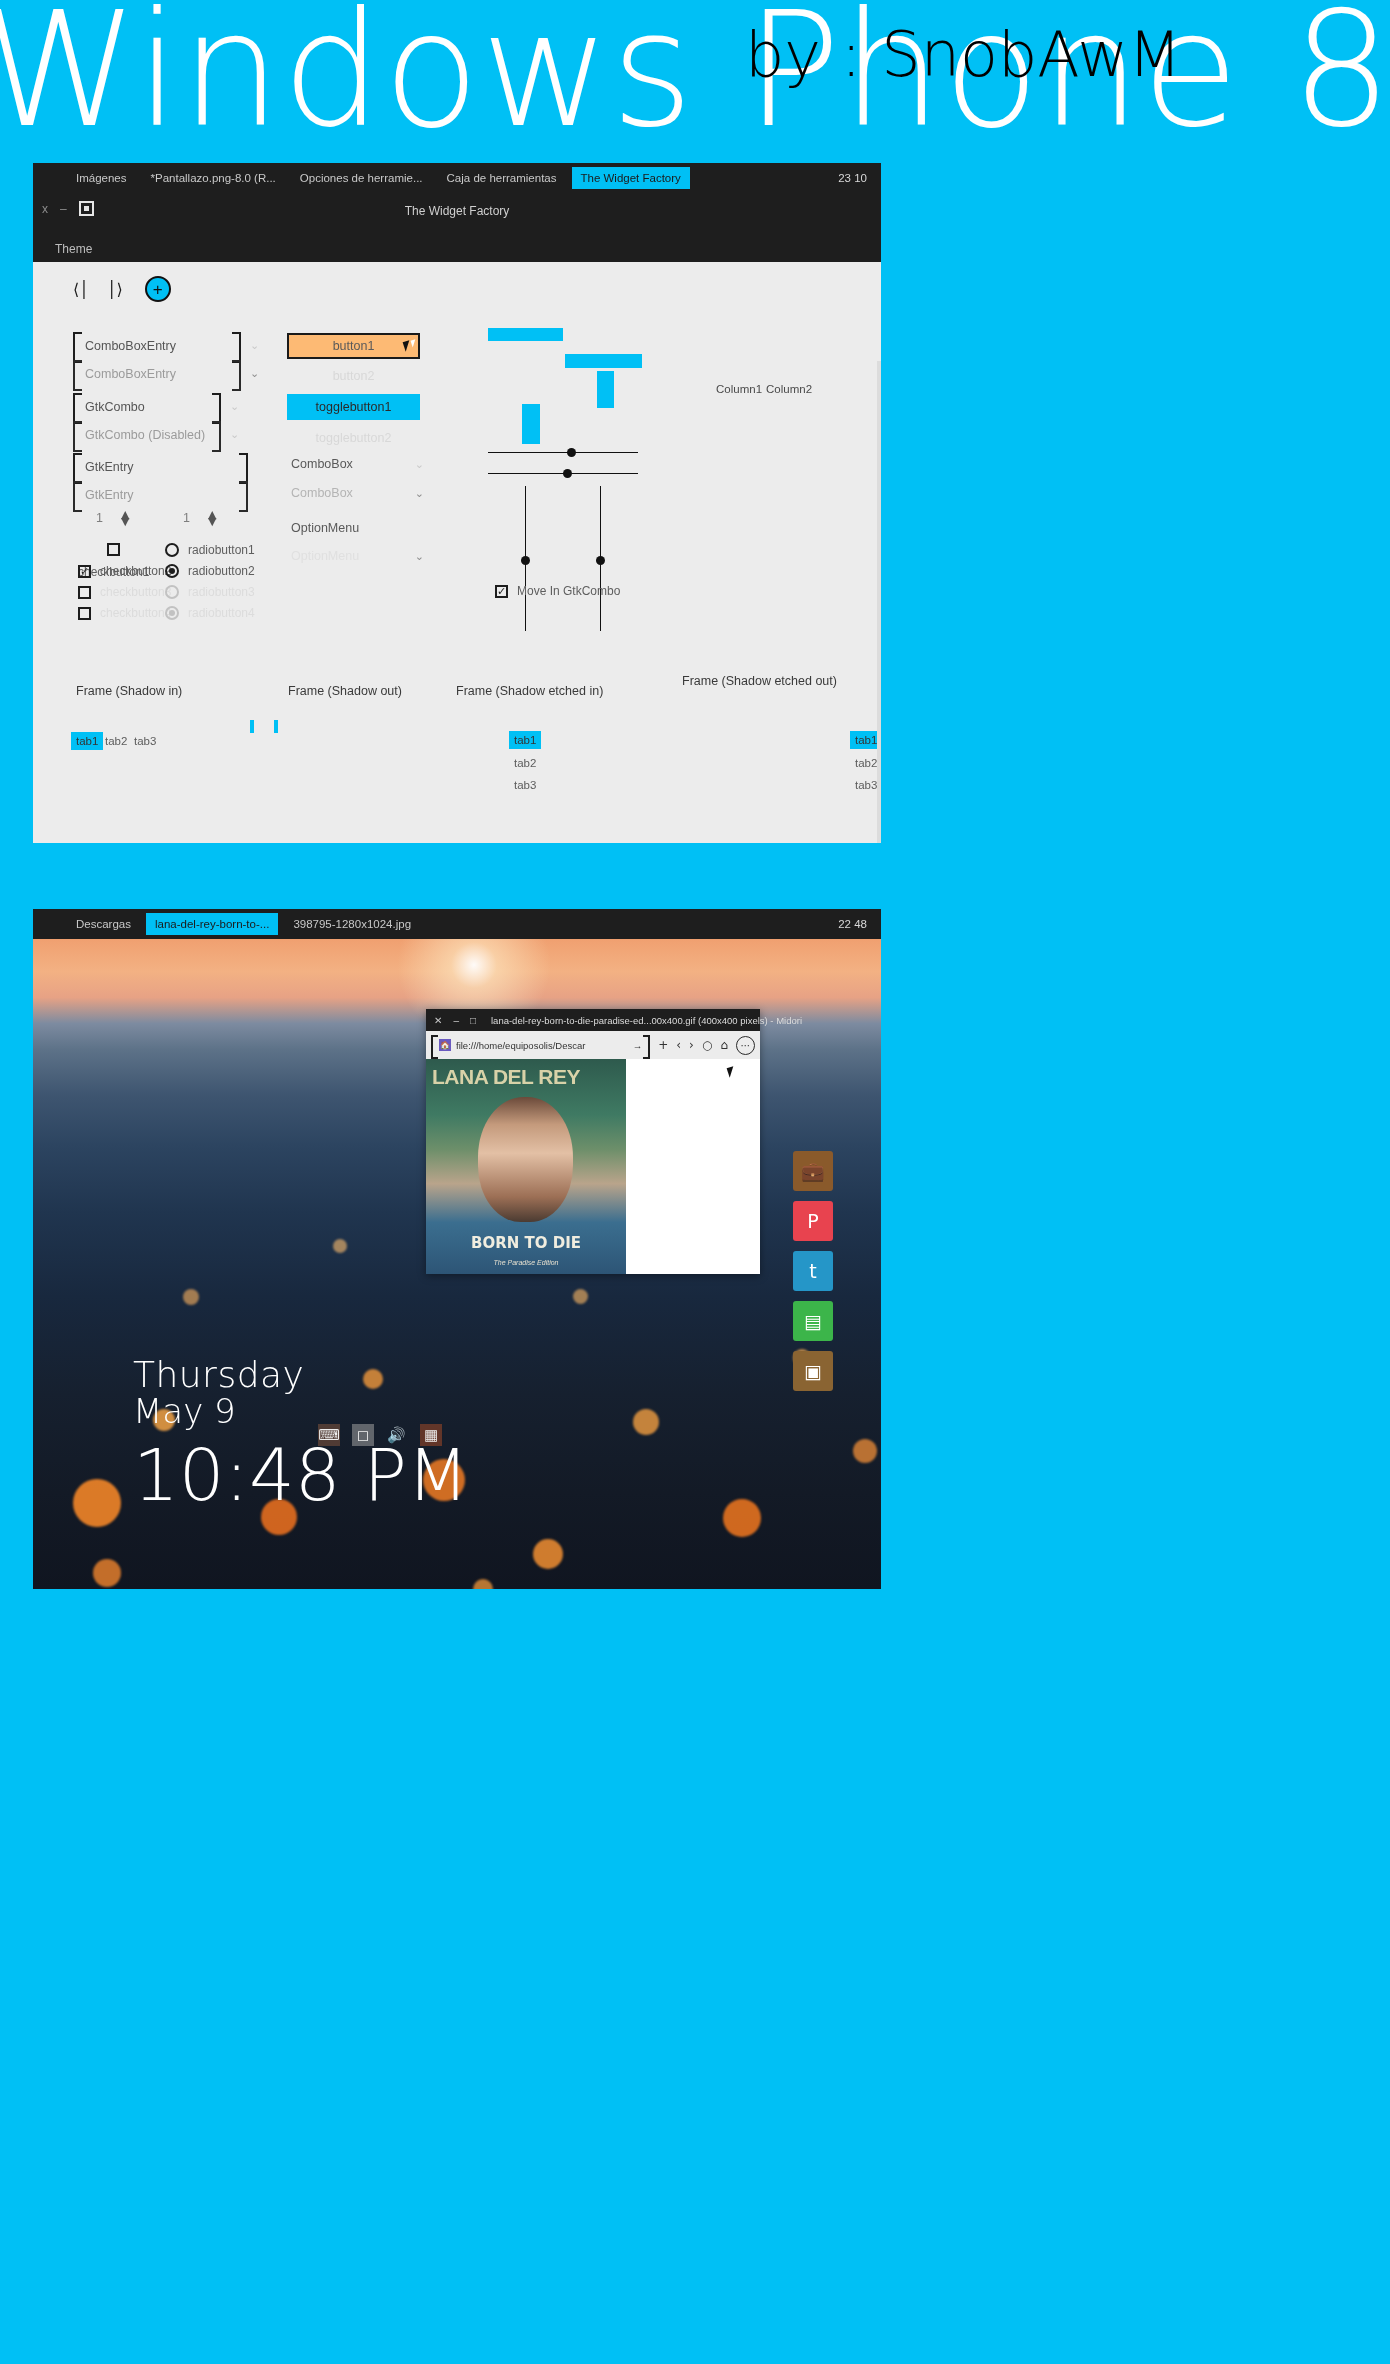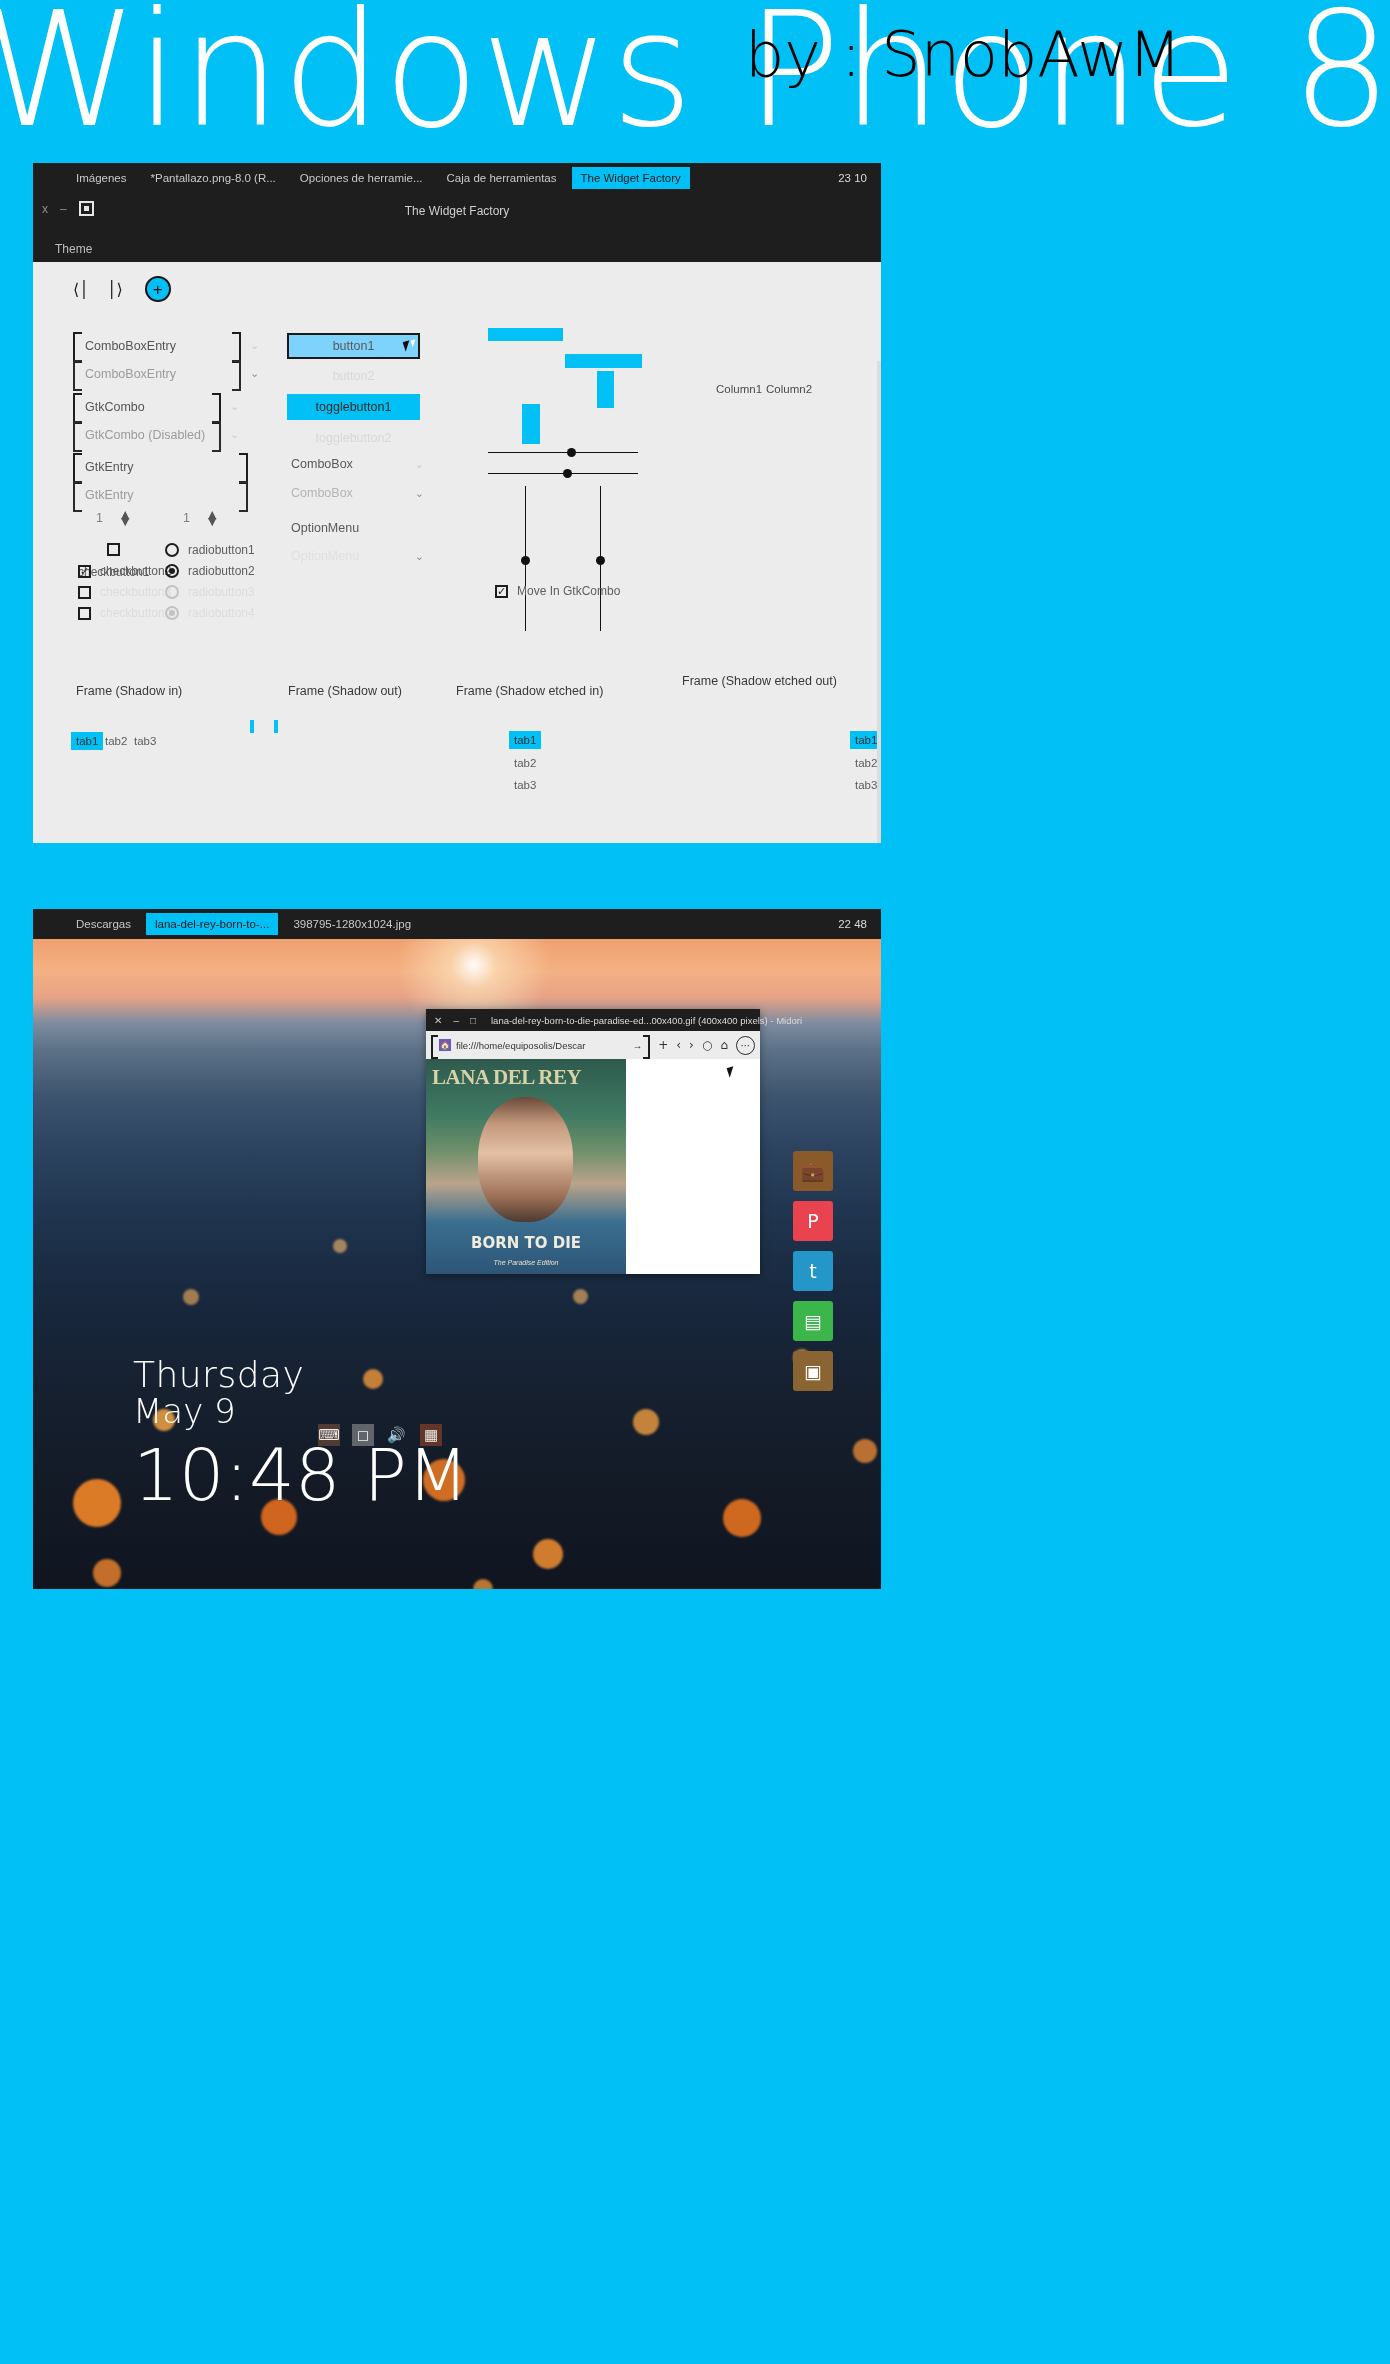--- a/index.html
+++ b/index.html
@@ -107,21 +107,21 @@
   .rd-box i { display: block; width: 6px; height: 6px; border-radius: 50%; background: #1d1d1d; }
   .rd-box.light i { background: #c2c2c2; }
   .ck-label { font-size: 12px; color: #5e5e5e; }
   .ck-label.dim { color: #dcdcdc; }
 
   
   .mid-btn {
     position: absolute; width: 133px; height: 26px; display: flex;
     align-items: center; justify-content: center; font-size: 12.5px;
   }
-  .mid-btn.bordered { border: 2px solid #1a1a1a; color: #5a5a5a; background: #7dd3fc; }
+  .mid-btn.bordered { border: 2px solid #1a1a1a; color: #5a5a5a; background: #fdba74; }
   .mid-btn.flat { color: #d8d8d8; }
   .mid-btn.toggle-on { background: #00c0f5; color: #2a2a2a; }
   .mid-btn.toggle-off { color: #d8d8d8; }
   .combo-mid { position: absolute; display: flex; align-items: center; width: 133px; justify-content: space-between; }
   .combo-mid .t { font-size: 12.5px; color: #595959; }
   .combo-mid .t.dim { color: #b4b4b4; }
   .combo-mid .t.vdim { color: #e0e0e0; }
 
   
   .cursor {
@@ -201,21 +201,21 @@
   #m-url::before { left: 0; border-left: 2px solid #1d1d1d; }
   #m-url::after { right: 0; border-right: 2px solid #1d1d1d; }
   .m-fav { width: 12px; height: 12px; background: #6a5ac0; color: #fff; font-size: 8px; display: flex; align-items: center; justify-content: center; }
   .m-btn { font-size: 12px; color: #333; font-family: "DejaVu Sans", sans-serif; }
   .m-btn.circle { width: 19px; height: 19px; border-radius: 50%; border: 1.5px solid #2a2a2a; display: flex; align-items: center; justify-content: center; font-size: 10px; }
   #m-content { height: 215px; background: #fff; display: flex; }
   #m-img {
     width: 200px; height: 215px; position: relative; overflow: hidden;
     background: linear-gradient(to bottom, #2e5a4d 0%, #3f7a63 26%, #6d8f6a 42%, #b9a48b 58%, #3b6e8f 76%, #2d5576 100%);
   }
-  #m-img .lana-top { position: absolute; left: 6px; top: 6px; font-size: 21px; font-weight: bold; color: #d8d2a8; font-family: Liberation Serif, serif; letter-spacing: -0.5px; }
+  #m-img .lana-top { position: absolute; left: 6px; top: 6px; font-size: 21px; font-weight: bold; color: #d8d2a8; font-family: Liberation Sans, sans-serif; letter-spacing: -0.5px; }
   #m-img .face { position: absolute; left: 52px; top: 38px; width: 95px; height: 125px; border-radius: 48% 48% 45% 45%; background: linear-gradient(to bottom,#6b4a3a,#c49a7c 22%,#e3c0a5 45%,#9c6f55 80%,#4b3b32); }
   #m-img .lana-bot { position: absolute; left: 0; right: 0; bottom: 22px; text-align: center; font-size: 15px; font-weight: bold; color: #f0eddf; font-family: "DejaVu Sans", sans-serif; }
   #m-img .lana-sub { position: absolute; left: 0; right: 0; bottom: 8px; text-align: center; font-size: 7px; color: #e6e0d0; font-style: italic; }
   #m-blank { flex: 1; background: #fff; }
   .m-cursor { position: absolute; left: 302px; top: 58px; }
 </style>
 </head>
 <body>
 
 <div id="banner">

